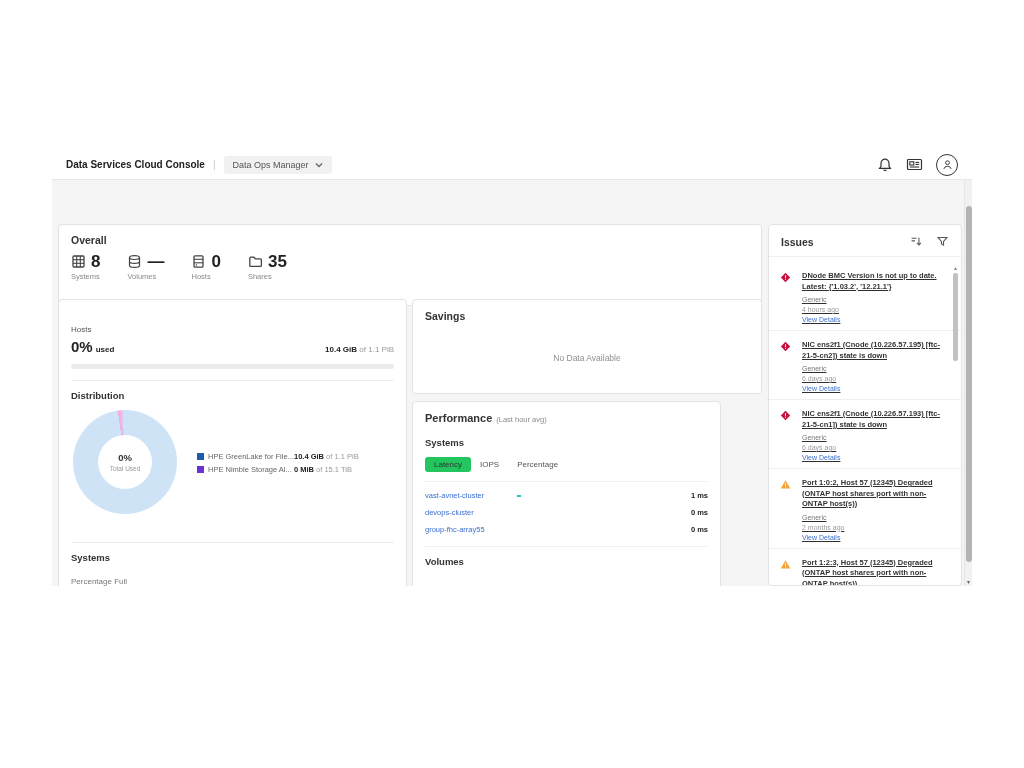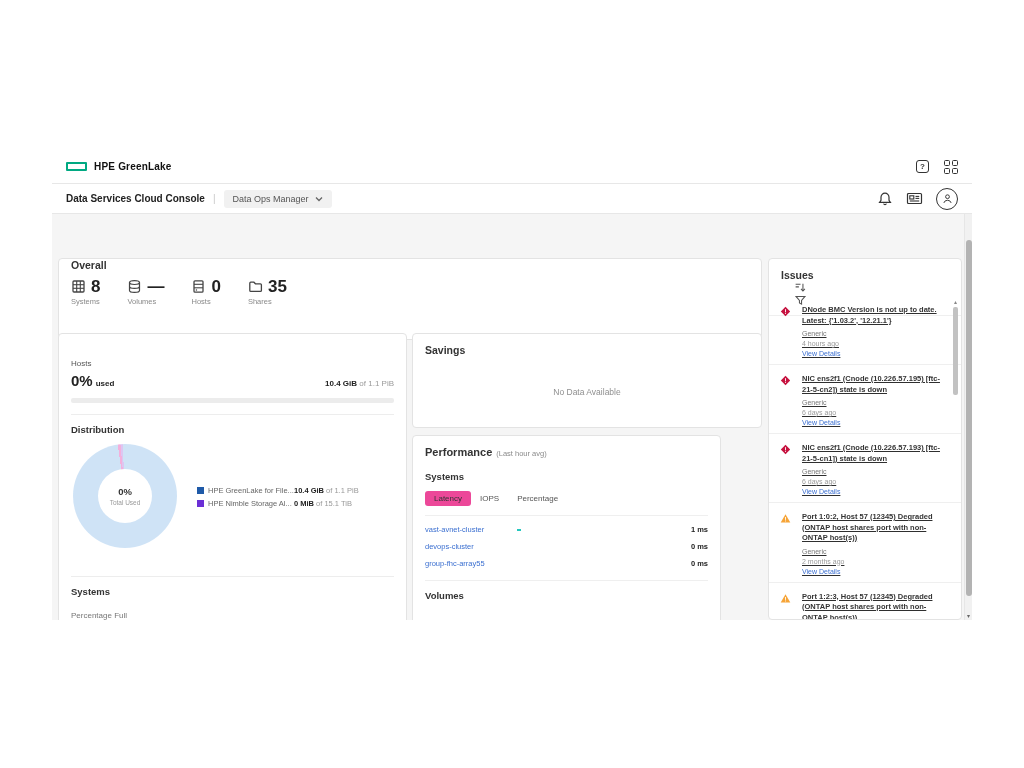--- a/index.html
+++ b/index.html
@@ -28,21 +28,21 @@
   .content { position:relative; height:406px; background:#f5f5f5; overflow:hidden; }
   .page-header { display:flex; align-items:center; gap:11px; padding:11px 0 0 14px; }
   .hamburger { width:13px; cursor:pointer; }
   .hamburger i { display:block; height:1.6px; background:#555; margin:2.4px 0; }
   .page-title { font-size:13px; font-weight:bold; color:#333; }
 
   .card { position:absolute; background:#fff; border:1px solid #e3e3e3; border-radius:4px; }
   .card-title { font-size:10.5px; font-weight:bold; color:#333; }
 
   
-  #card-overall { left:6px; top:44px; width:704px; height:82px; padding:0 12px; }
+  #card-overall { left:6px; top:44px; width:704px; height:82px; padding:9px 12px; }
   .metrics { display:flex; margin-top:6px; }
   .metric { margin-right:27px; cursor:pointer; }
   .metric-top { display:flex; align-items:center; gap:5px; height:19px; }
   .metric-value { font-size:17px; font-weight:bold; color:#222; }
   .metric-label { font-size:7.5px; color:#8a8a8a; margin-top:1px; }
   .metric svg { display:block; }
 
   
   #card-capacity { left:6px; top:119px; width:349px; height:312px; padding:10px 12px; }
   .sub-label { font-size:8px; color:#555; margin-top:15px; }
@@ -72,34 +72,34 @@
   #card-savings { left:360px; top:119px; width:350px; height:95px; padding:10px 12px; }
   .empty-text { text-align:center; font-size:8.5px; color:#8f8f8f; margin-top:31px; }
 
   
   #card-performance { left:360px; top:221px; width:309px; height:212px; padding:10px 12px; }
   .perf-title-row { display:flex; align-items:baseline; gap:4px; }
   .perf-sub { font-size:7.5px; color:#8a8a8a; }
   .perf-systems { font-size:9.5px; font-weight:bold; color:#333; margin-top:13px; }
   .tabs { display:flex; align-items:center; margin-top:9px; }
   .tab { font-size:8px; color:#555; padding:3px 9px; cursor:pointer; }
-  .tab.active { background:#ec4899; border-radius:3px; color:#333; }
+  .tab.active { background:#22c55e; border-radius:3px; color:#333; }
   .perf-rule { border:none; border-top:1px solid #efefef; margin-top:9px; }
   .perf-rows { margin-top:5px; }
   .perf-row { display:flex; align-items:center; height:17px; }
   .sys-link { font-size:7.5px; color:#3b6fd0; width:88px; cursor:pointer; }
   .spark { flex:1; margin-right:10px; position:relative; height:4px; }
   .spark-line { position:absolute; left:4px; right:0; top:1px; height:2px; background:#25c7be; border-radius:1px; }
   .spark-dot { position:absolute; left:4px; top:1px; width:4px; height:2px; background:#25c7be; }
   .perf-val { font-size:7.5px; font-weight:bold; color:#222; width:44px; text-align:right; }
   .vol-title { font-size:9.5px; font-weight:bold; color:#333; margin-top:9px; }
 
   
   #card-issues { left:716px; top:44px; width:194px; height:362px; overflow:hidden; }
-  .issues-head { display:flex; align-items:flex-start; padding:10px 12px 8px 12px; border-bottom:1px solid #efefef;flex-direction:column; }
+  .issues-head { display:flex; align-items:flex-end; padding:10px 12px 8px 12px; border-bottom:1px solid #efefef; }
   .issues-head .card-title { flex:1; }
   .issues-head svg { cursor:pointer; margin-left:13px; display:block; }
   .issues-list { position:absolute; top:37px; bottom:0; left:0; right:0; overflow:hidden;text-decoration:underline; }
   .issue { position:relative; padding:9px 20px 7px 33px; border-bottom:1px solid #efefef; }
   .issue-icon { position:absolute; left:11px; top:10px; }
   .issue-title { font-size:7.5px; font-weight:bold; color:#333; line-height:1.4; }
   .issue-cat { font-size:7px; color:#777; margin-top:4px; }
   .issue-time { font-size:7px; color:#9a9a9a; margin-top:3px; }
   .issue-link { font-size:7px; color:#3b6fd0; margin-top:3px; cursor:pointer; }
   .issues-scrollbar { position:absolute; right:2px; top:40px; bottom:3px; width:7px; }
@@ -109,34 +109,20 @@
   
   .page-scrollbar { position:absolute; right:0; top:0; width:8px; height:406px; background:#f1f1f1; border-left:1px solid #e6e6e6; }
   .page-thumb { position:absolute; top:26px; left:1px; width:6px; height:356px; background:#b3b3b3; border-radius:3px; cursor:pointer; }
   .page-scrollbar .down { position:absolute; bottom:1px; left:0; right:0; text-align:center; font-size:6px; color:#666; cursor:pointer; }
 </style>
 </head>
 <body>
 
 <div class="app">
 
-  <div class="header1">
-    <div class="brand">
-      <span class="hpe-mark"></span>
-      <span class="brand-text">HPE GreenLake</span>
-    </div>
-    <div class="spacer"></div>
-    <span class="help-box">?</span>
-    <span class="apps-grid">
-        <span></span>
-        <span></span>
-        <span></span>
-        <span></span>
-      </span>
-  </div>
 
   <div class="header2">
     <span class="console-title">Data Services Cloud Console</span>
     <span class="hdr-divider">|</span>
     <span class="app-switcher">
       <span>Data Ops Manager</span>
       <svg width="8" height="6" viewBox="0 0 8 6">
           <polyline points="1,1.5 4,4.5 7,1.5" fill="none" stroke="#666" stroke-width="1.3"></polyline>
         </svg>
     </span>

